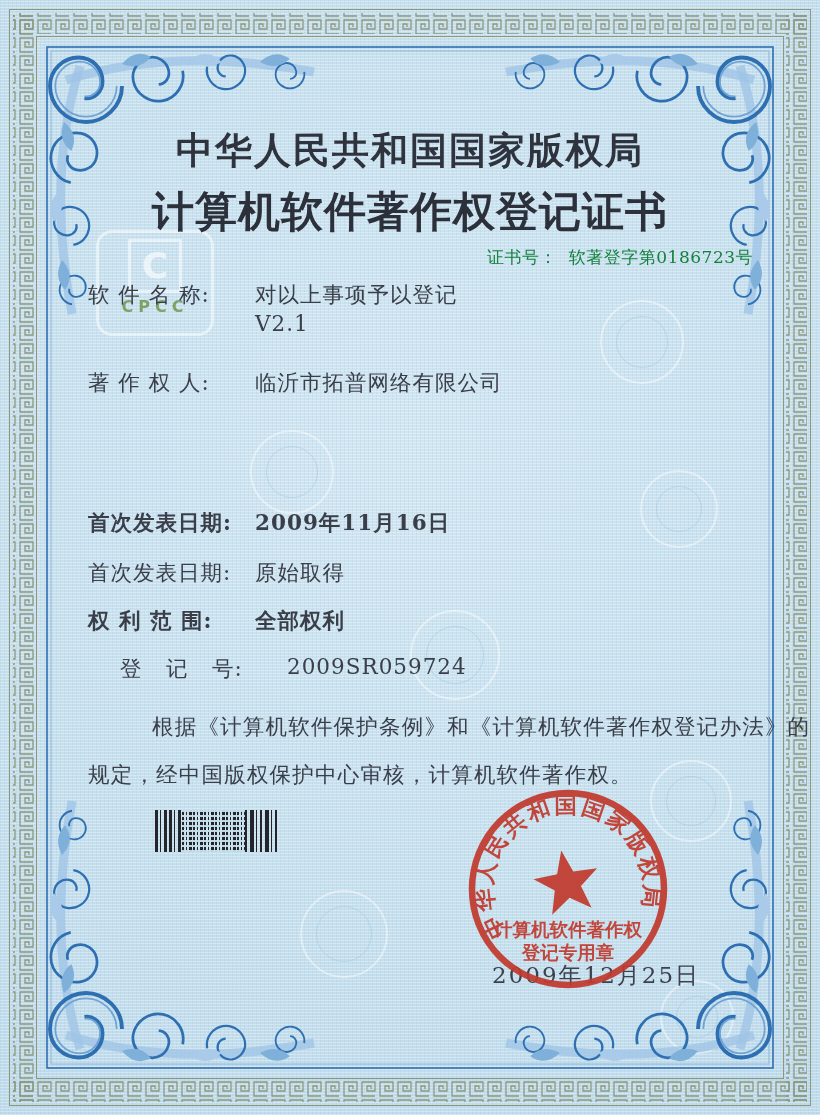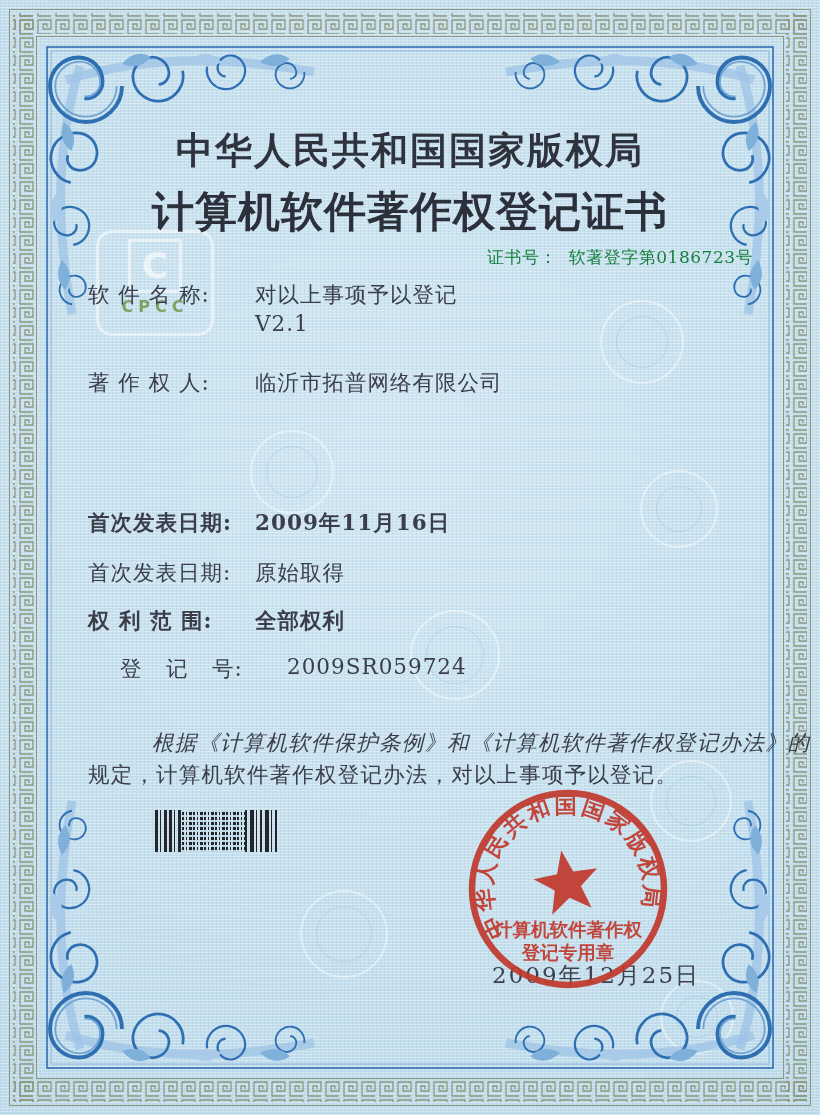--- a/index.html
+++ b/index.html
@@ -177,22 +177,22 @@
   </div>
   <div class="row" style="top:606px;font-weight:bold;">
     <span class="lbl">权 利 范 围:</span>
     <span class="val">全部权利</span>
   </div>
   <div class="row" style="top:654px;margin-left:32px;">
     <span class="lbl">登   记   号:</span>
     <span class="val">2009SR059724</span>
   </div>
 
-  <div class="stmt first" style="top:728px;font-style:italic;">根据《计算机软件保护条例》和《计算机软件著作权登记办法》的</div>
-  <div class="stmt" style="top:760px;">规定，计算机软件著作权登记办法，对以上事项予以登记。</div>
+  <div class="stmt first" style="top:712px;">根据《计算机软件保护条例》和《计算机软件著作权登记办法》的</div>
+  <div class="stmt" style="top:760px;">规定，经中国版权保护中心审核，计算机软件著作权。</div>
 
   <div class="barcode">
     <div class="bc-left"></div>
     <div class="bc-mid"></div>
     <div class="bc-right"></div>
   </div>
 
   <div class="issue-date">2009年12月25日</div>
 
   <svg class="seal" viewBox="0 0 212 212">

